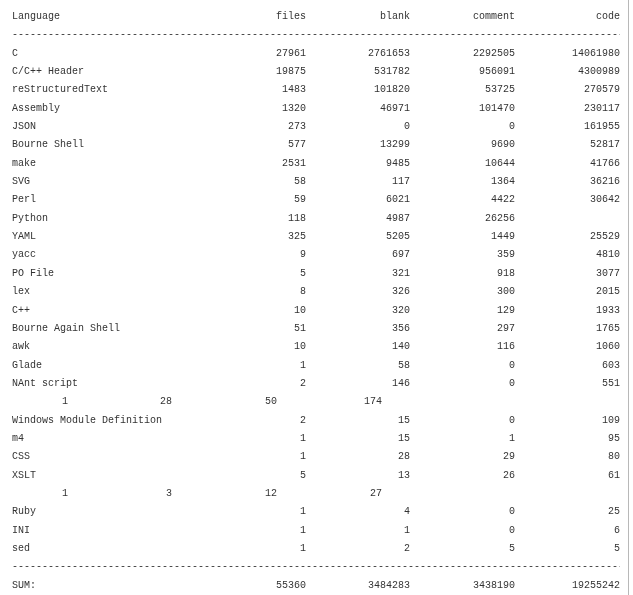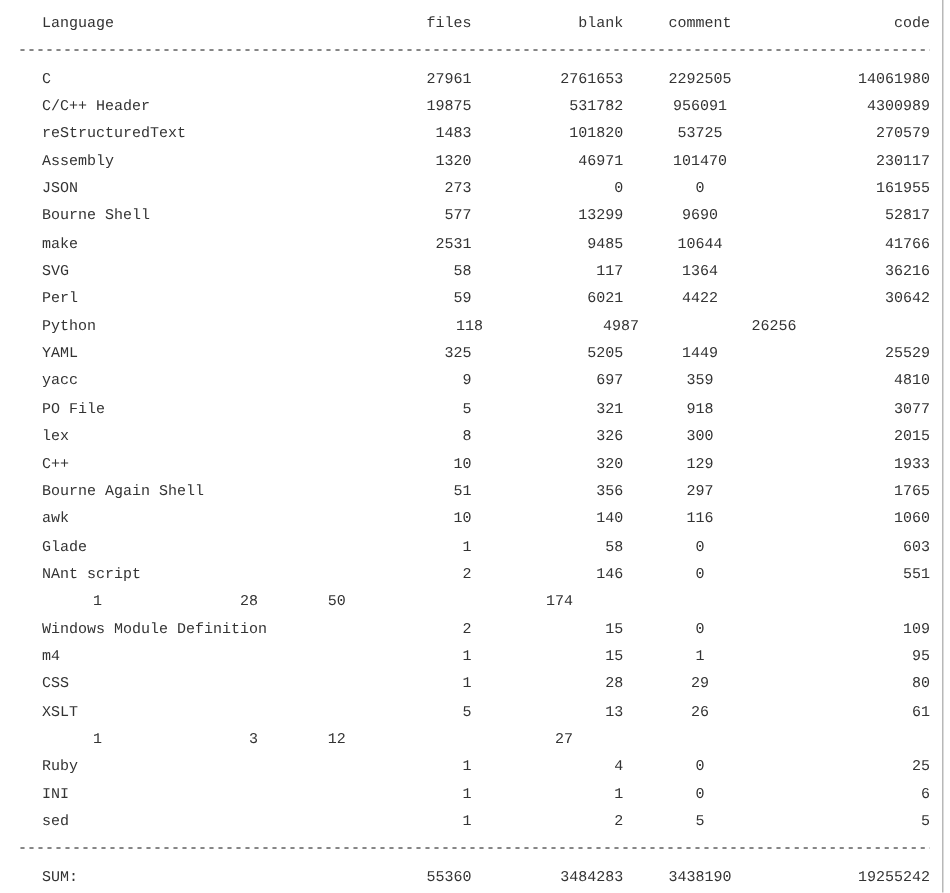--- a/index.html
+++ b/index.html
@@ -7,25 +7,25 @@
   .frame {
     position: absolute; left: 0; top: 0; width: 628px; height: 595px;
     border-right: 1px solid #b8b8b8; background: #fff;
   }
   .sheet {
     position: absolute; left: 12px; top: 8px; width: 608px;
     font-family: "Liberation Mono", "DejaVu Sans Mono", monospace;
     font-size: 10px; color: #333333; line-height: 18.35px;
   }
   .row { display: flex; height: 18.35px; white-space: pre; }
-  .c-lang { width: 238px; text-align: left; margin-left: 16px; }
+  .c-lang { width: 238px; text-align: left; }
   .c-num { text-align: right; }
   .c-files { width: 56px; }
   .c-blank { width: 104px; }
-  .c-comment { width: 105px; text-align: center; }
+  .c-comment { width: 105px; }
   .c-code { width: 105px; }
   .sep { height: 18.35px; overflow: hidden; white-space: nowrap; color: #333; letter-spacing: 0px; }
 </style>
 </head>
 <body>
 
 <div class="frame">
   <div class="sheet">
     <div class="row">
       <span class="c-lang">Language</span>

